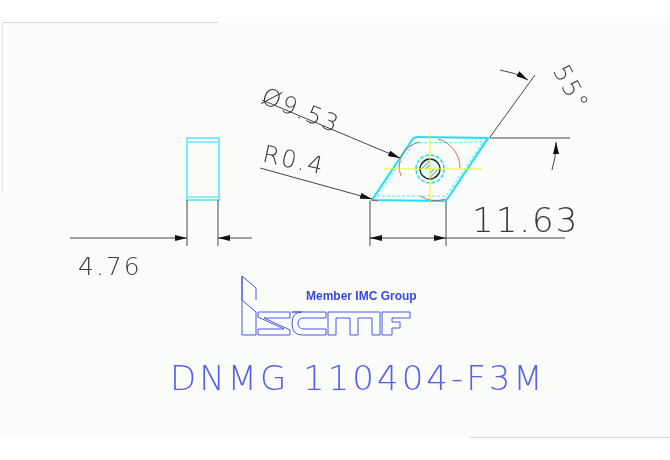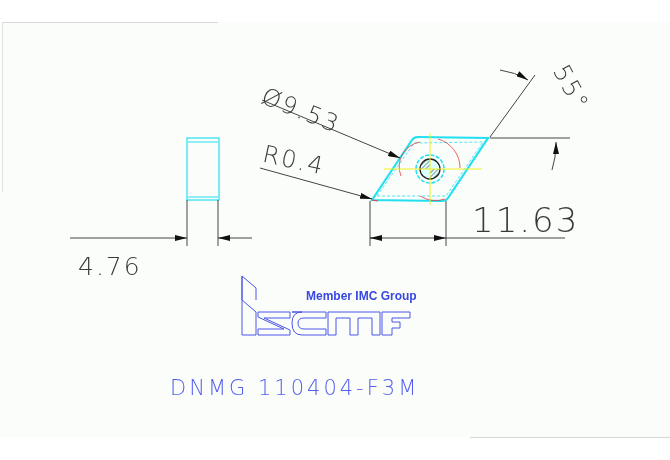--- a/index.html
+++ b/index.html
@@ -41,24 +41,24 @@
     .dim-dia { left: 268px; top: 82px; font-size: 24px; transform: rotate(22deg); }
     .dim-r { left: 266px; top: 140px; font-size: 24px; transform: rotate(12deg); }
     .dim-angle { left: 572px; top: 60px; font-size: 24px; transform: rotate(62deg); }
     .logo-tagline {
       position: absolute; left: 306px; top: 289px;
       font-family: "Liberation Sans", sans-serif;
       font-weight: bold; font-size: 12px;
       color: #3848e0;
     }
     .designation {
-      position: absolute; left: 170px; top: 376px;
+      position: absolute; left: 170px; top: 358px;
       font-family: "DejaVu Sans", sans-serif;
       font-weight: 200;
-      font-size: 21px;
+      font-size: 34px;
       letter-spacing: 3px;
       color: #5560f0;
       white-space: nowrap;
     }
   </style>
 </head>
 <body>
 
 <div class="canvas"></div>
 <div class="frame-top"></div>

